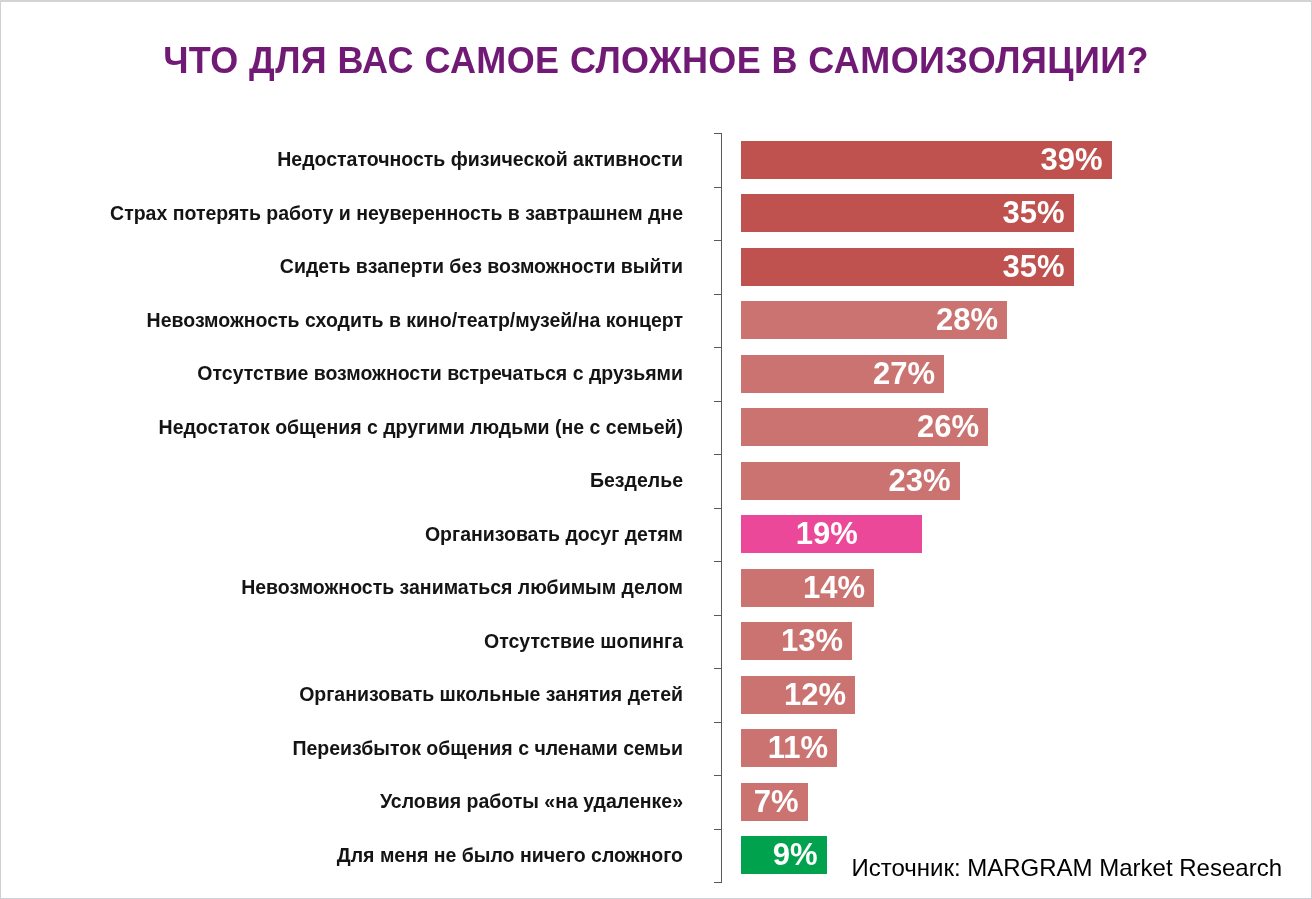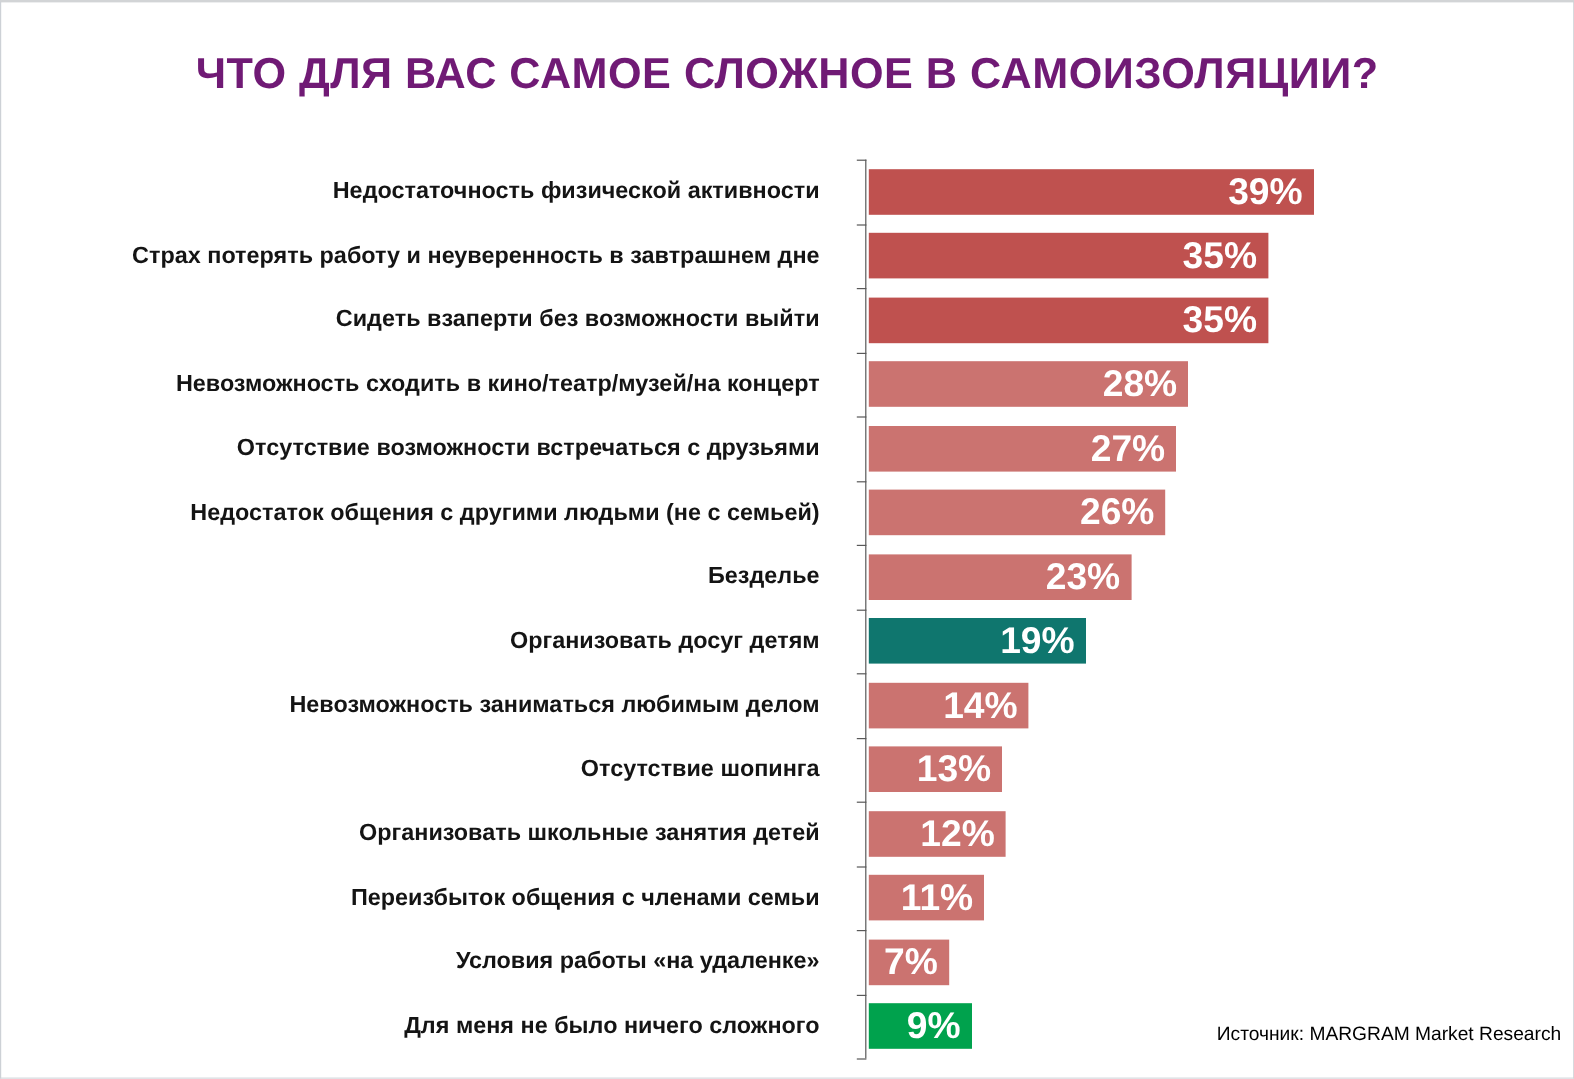--- a/index.html
+++ b/index.html
@@ -48,21 +48,21 @@
     width: 696px;
     text-align: right;
     padding-right: 14px;
     font-size: 19.5px;
     font-weight: bold;
     color: #141414;
     line-height: 1.1;
   }
 
   .bar {
-    margin-left: 27px;
+    margin-left: 44px;
     height: 38px;
     display: flex;
     align-items: center;
     justify-content: flex-end;
   }
 
   .value-label {
     color: #ffffff;
     font-weight: bold;
     font-size: 31px;
@@ -84,22 +84,22 @@
     position: absolute;
     left: 713px;
     width: 8px;
     height: 1px;
     background: #595959;
   }
 
   .source-note {
     position: absolute;
     top: 852px;
-    right: 10px;
-    font-size: 16px;
+    right: 29px;
+    font-size: 24px;
     color: #000000;
   }
 </style>
 </head>
 <body>
 
 <div class="page">
 
   <div class="chart-title">ЧТО ДЛЯ ВАС САМОЕ СЛОЖНОЕ В САМОИЗОЛЯЦИИ?</div>
 
@@ -124,39 +124,39 @@
           </div>
         </div>
         <div class="chart-row">
           <div class="cat-label">Невозможность сходить в кино/театр/музей/на концерт</div>
           <div class="bar" style="width: 266px; background: rgb(203, 115, 112);">
             <span class="value-label">28%</span>
           </div>
         </div>
         <div class="chart-row">
           <div class="cat-label">Отсутствие возможности встречаться с друзьями</div>
-          <div class="bar" style="width: 256px; background: rgb(203, 115, 112);">
+          <div class="bar" style="width: 203px; background: rgb(203, 115, 112);">
             <span class="value-label">27%</span>
           </div>
         </div>
         <div class="chart-row">
           <div class="cat-label">Недостаток общения с другими людьми (не с семьей)</div>
           <div class="bar" style="width: 247px; background: rgb(203, 115, 112);">
             <span class="value-label">26%</span>
           </div>
         </div>
         <div class="chart-row">
           <div class="cat-label">Безделье</div>
           <div class="bar" style="width: 218.5px; background: rgb(203, 115, 112); padding-left: 20px;">
             <span class="value-label">23%</span>
           </div>
         </div>
         <div class="chart-row">
           <div class="cat-label">Организовать досуг детям</div>
-          <div class="bar" style="width: 180.5px; background: #0f766e;">
+          <div class="bar" style="width: 180.5px; background: #ec4899; justify-content: center;">
             <span class="value-label">19%</span>
           </div>
         </div>
         <div class="chart-row">
           <div class="cat-label">Невозможность заниматься любимым делом</div>
           <div class="bar" style="width: 133px; background: rgb(203, 115, 112);">
             <span class="value-label">14%</span>
           </div>
         </div>
         <div class="chart-row">

